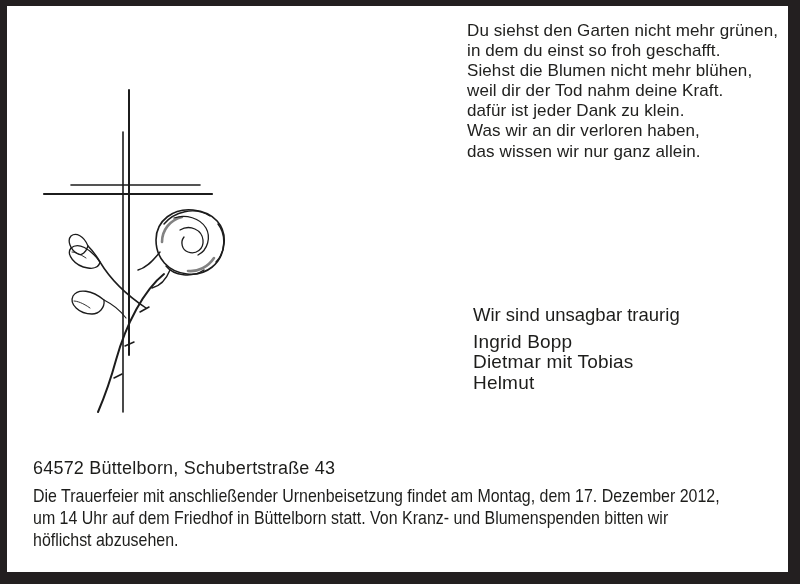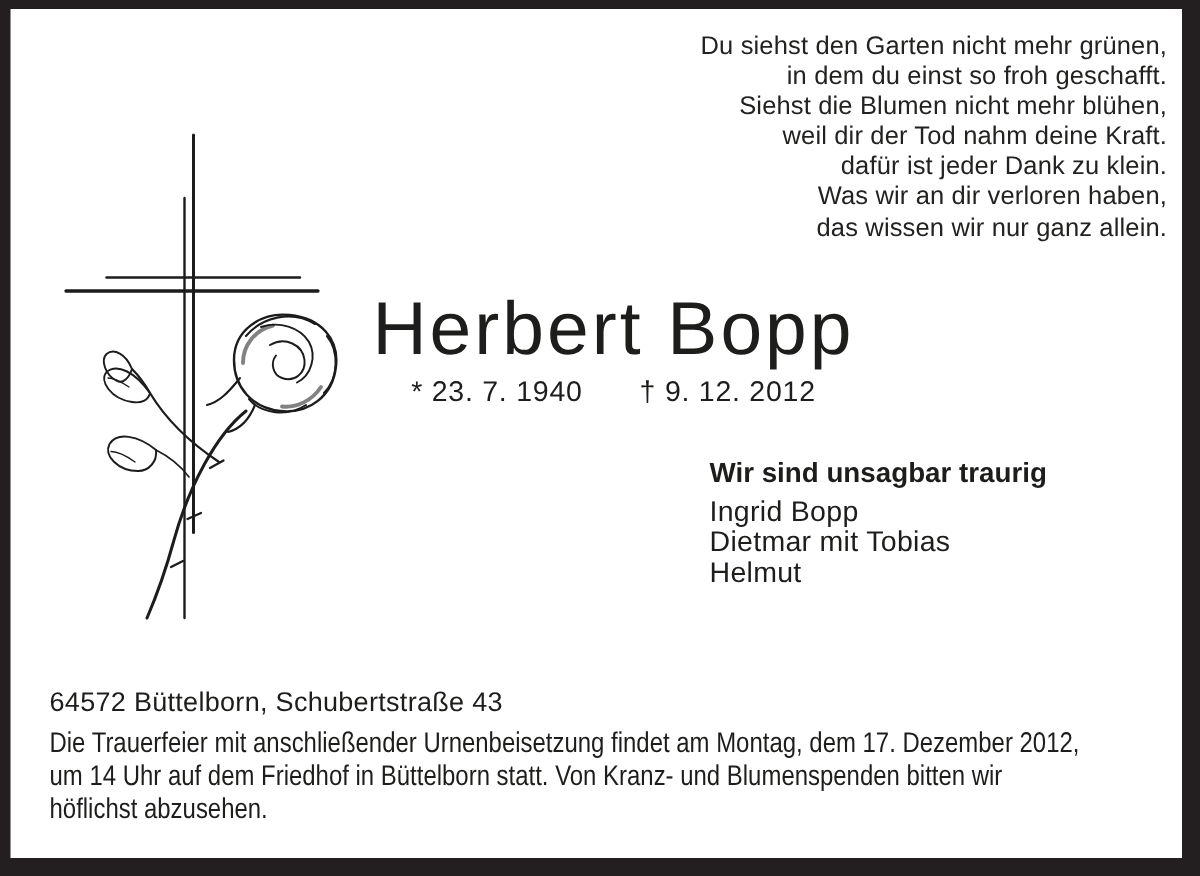--- a/index.html
+++ b/index.html
@@ -24,21 +24,20 @@
   .abs { position: absolute; }
 
   
   .poem {
     left: 460px;
     top: 15px;
     font-size: 17px;
     line-height: 20.1px;
     letter-spacing: 0.1px;
     color: #222220;
-    text-align: right;
   }
 
   
   .illustration {
     left: 21px;
     top: 66px;
     width: 215px;
     height: 375px;
   }
 
@@ -66,21 +65,21 @@
   .death-date { margin-left: 38px; }
 
   
   .mourning {
     left: 466px;
     top: 297px;
   }
   .mourning-intro {
     font-size: 18.5px;
     line-height: 24px;
-    font-weight: 700;
+    font-weight: 400;
   }
   .mourners {
     margin-top: 5px;
     font-size: 19px;
     line-height: 20.4px;
     font-weight: 400;
     letter-spacing: 0.2px;
   }
 
   
@@ -146,26 +145,20 @@
 
     <path d="M118,236 C100,224 84,210 72,190 C68,183 64,178 60,174" stroke-width="1.5"></path>
     <path d="M60,174 C56,164 48,160 43,164 C39,168 42,178 50,182 C54,184 58,180 60,174 Z" stroke-width="1.3"></path>
     <path d="M72,190 C62,176 50,170 43,176 C38,182 46,194 60,196 C66,197 71,195 72,190 Z" stroke-width="1.3"></path>
     <path d="M76,228 C64,218 50,216 45,224 C41,232 51,242 64,242 C71,242 77,236 76,228 Z" stroke-width="1.3"></path>
     <path d="M76,228 C84,232 92,238 98,246" stroke-width="1.1"></path>
     <path d="M58,186 C52,182 47,180 44,180" stroke-width="0.9"></path>
     <path d="M62,236 C55,231 49,229 46,229" stroke-width="0.9"></path>
   </svg>
 
-  <div class="abs name-block">
-    <div class="deceased-name">Herbert Bopp</div>
-    <div class="life-dates">
-      <span>* 23. 7. 1940</span><span class="death-date">† 9. 12. 2012</span>
-    </div>
-  </div>
 
   <div class="abs mourning">
     <div class="mourning-intro">Wir sind unsagbar traurig</div>
     <div class="mourners">
       <div>Ingrid Bopp</div>
       <div>Dietmar mit Tobias</div>
       <div>Helmut</div>
     </div>
   </div>
 

